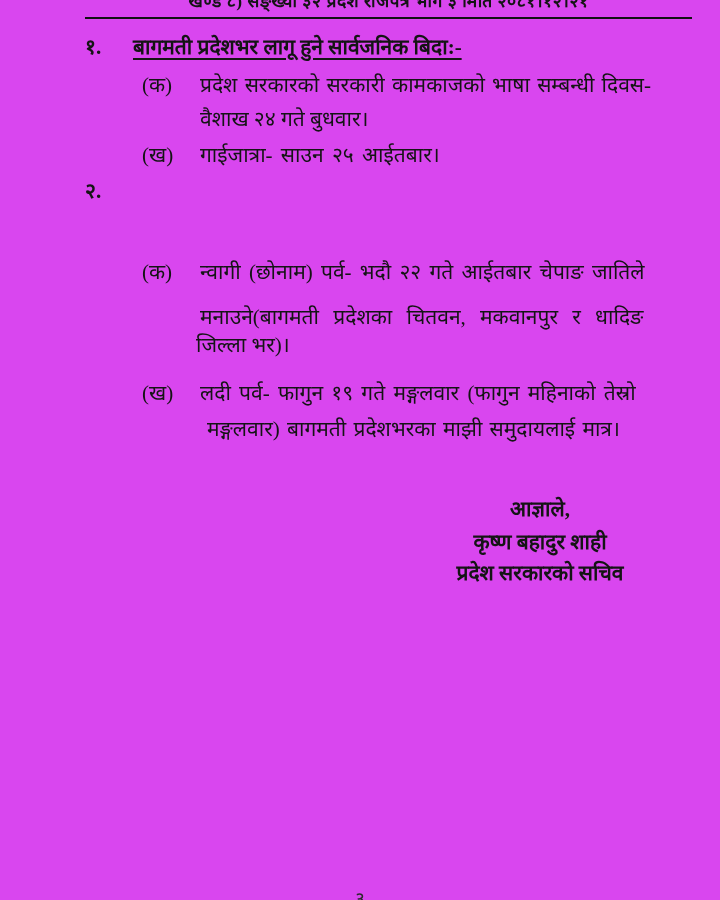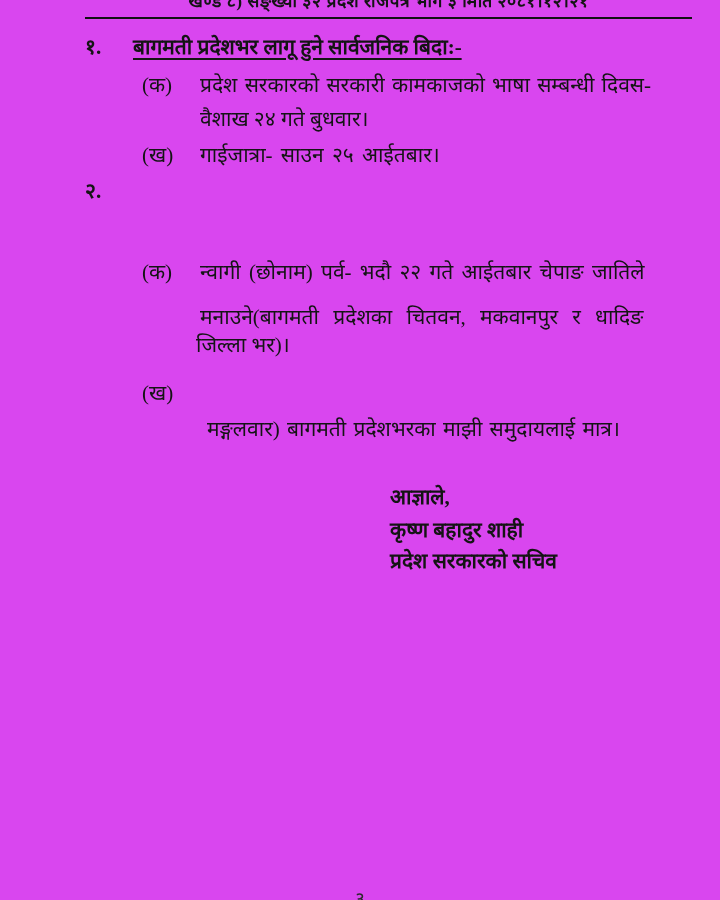--- a/index.html
+++ b/index.html
@@ -46,24 +46,25 @@
     text-decoration-thickness: 2px;
     text-underline-offset: 4px;
   }
   .ws2 { word-spacing: 2px; }
   .ws3 { word-spacing: 3px; }
   .ws9 { word-spacing: 9px; }
   .sig {
     position: absolute;
     left: 390px;
     width: 300px;
-    text-align: left;
+    text-align: center;
     font-weight: bold;
     font-size: 21px;
     line-height: 26px;
+    margin-top: 12px;
   }
   .page-num {
     position: absolute;
     left: 338px;
     top: 886px;
     width: 44px;
     text-align: center;
     font-size: 20px;
     line-height: 26px;
     color: #2a2a2a;
@@ -88,20 +89,21 @@
   <div class="line ws3" style="left:200px; top:142px;text-align:center;">गाईजात्रा- साउन २५ आईतबार।</div>
 
   <div class="line item-number" style="left:85px; top:178px;">२.</div>
 
   <div class="line" style="left:142px; top:259px;">(क)</div>
   <div class="line ws3" style="left:200px; top:259px;">न्वागी (छोनाम) पर्व- भदौ २२ गते आईतबार चेपाङ जातिले</div>
   <div class="line ws9" style="left:200px; top:296px;margin-top:8px;">मनाउने(बागमती प्रदेशका चितवन, मकवानपुर र धादिङ</div>
   <div class="line" style="left:196px; top:332px;font-family:Liberation Serif, serif;">जिल्ला भर)।</div>
 
   <div class="line" style="left:142px; top:380px;">(ख)</div>
+  <div class="line ws3" style="left:200px; top:380px;">लदी पर्व- फागुन १९ गते मङ्गलवार (फागुन महिनाको तेस्रो</div>
   <div class="line ws2" style="left:207px; top:416px;">मङ्गलवार) बागमती प्रदेशभरका माझी समुदायलाई मात्र।</div>
 
   <div class="sig" style="top:484px;">आज्ञाले,</div>
   <div class="sig" style="top:517px;">कृष्ण बहादुर शाही</div>
   <div class="sig" style="top:548px;">प्रदेश सरकारको सचिव</div>
 
   <div class="page-num">३</div>
 
 </div>
 

